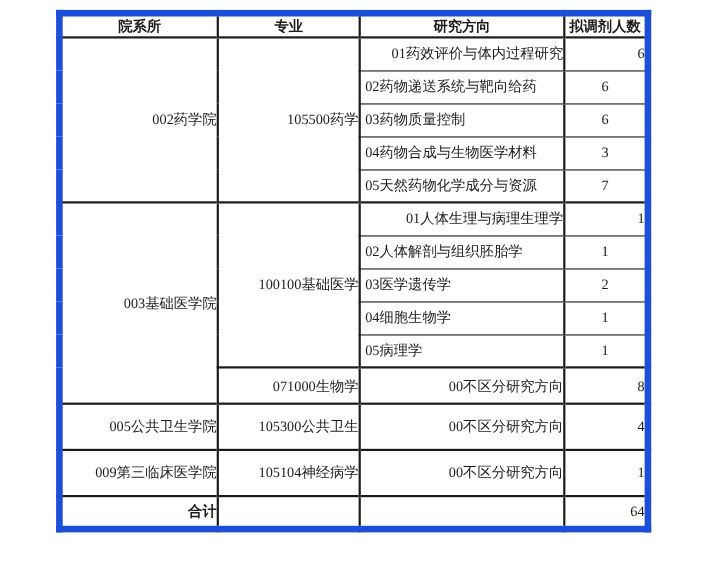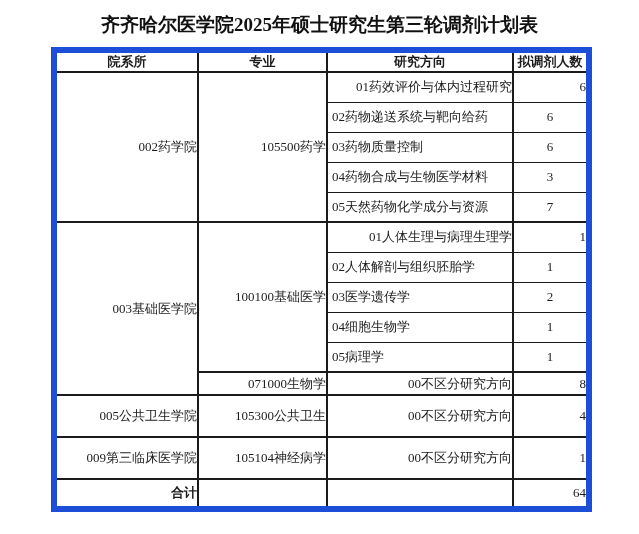--- a/index.html
+++ b/index.html
@@ -34,33 +34,32 @@
     border-left-width: 2px;
     border-right-width: 2px;
     font-size: 13px;
     vertical-align: middle;
     overflow: hidden;
     white-space: nowrap;
   }
   th { font-weight: bold; text-align: center; }
   tr { height: 30px; }
   tr.hrow { height: 22px; }
-  tr.h33 { height: 23px; border-radius: 11px; }
+  tr.h33 { height: 33px; border-radius: 11px; }
   tr.h31 { height: 42px; }
   tr.bt2 > td { border-top-width: 2px; text-align: right; }
   td.college, td.major { text-align: left; padding-left: 0; }
   td.dir { text-align: left; padding-left: 4px; }
   td.num { text-align: center; }
   td.total-label { text-align: center; font-weight: bold; padding-left: 40px; }
 </style>
 </head>
 <body>
 
 <div class="page">
-  <div class="doc-title">齐齐哈尔医学院2025年硕士研究生第三轮调剂计划表</div>
 
   <table class="plan">
     <colgroup>
       <col class="c1">
         <col class="c2">
         <col class="c3">
         <col class="c4">
     </colgroup>
     <tbody>
       <tr class="hrow">

